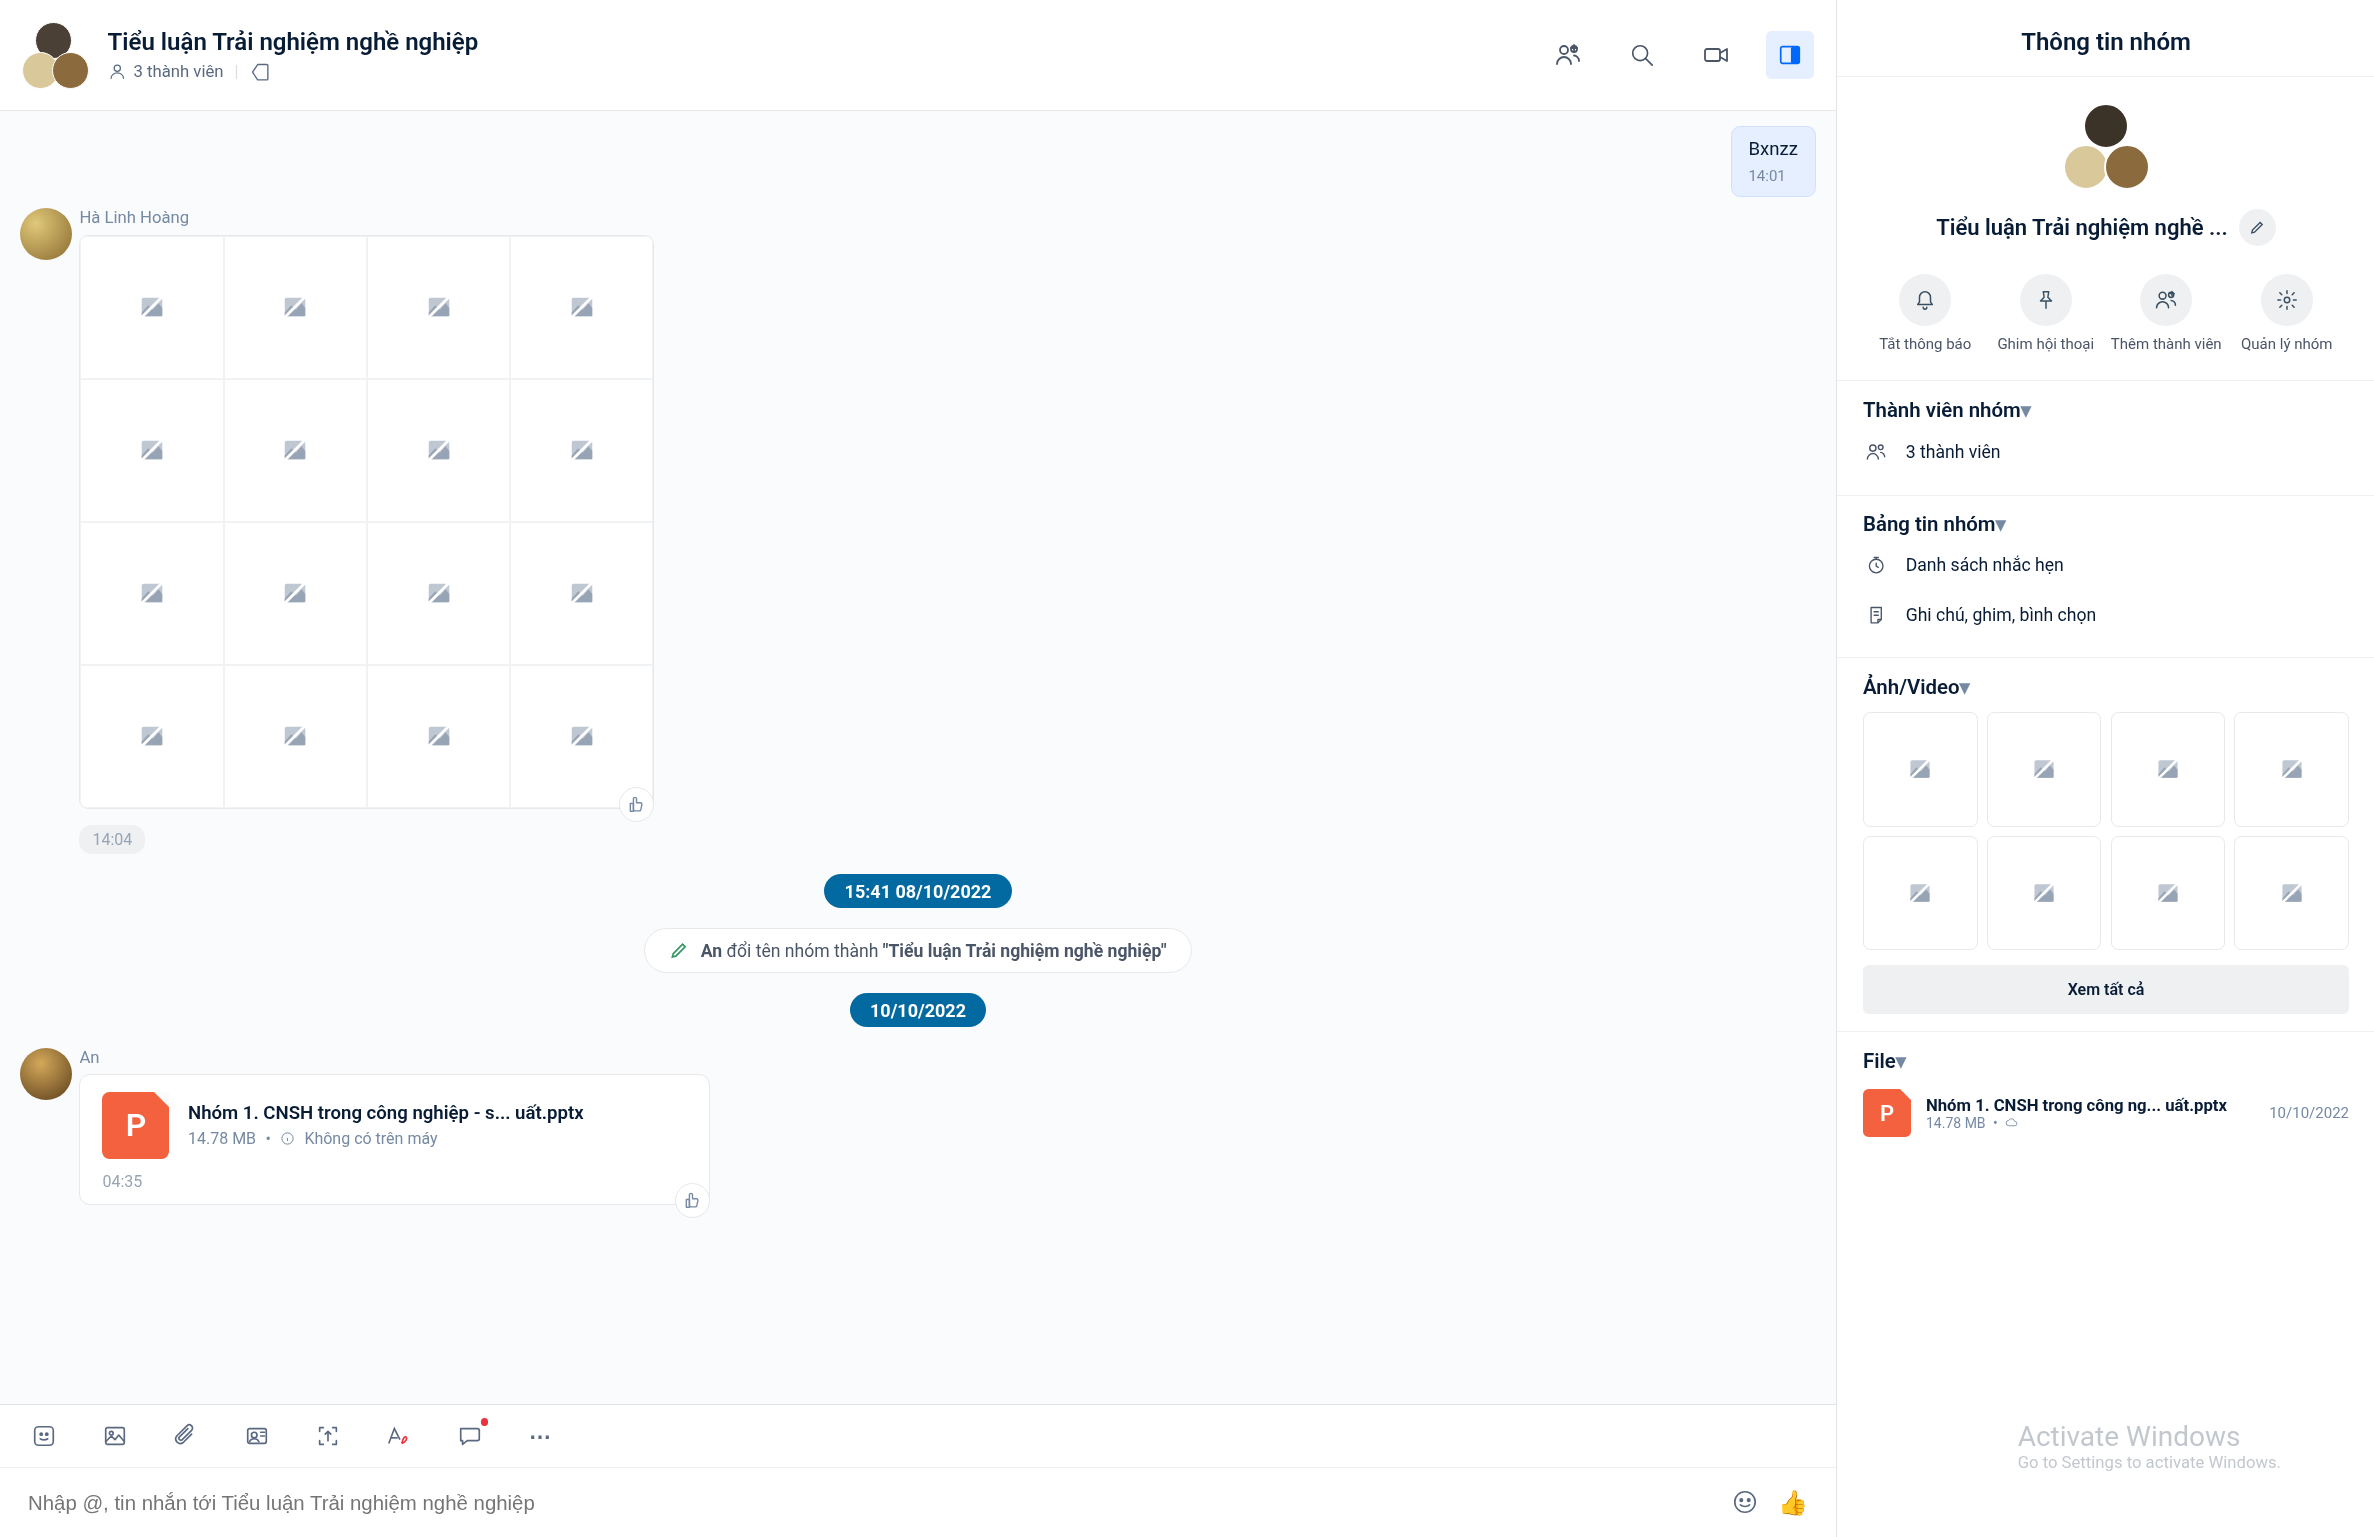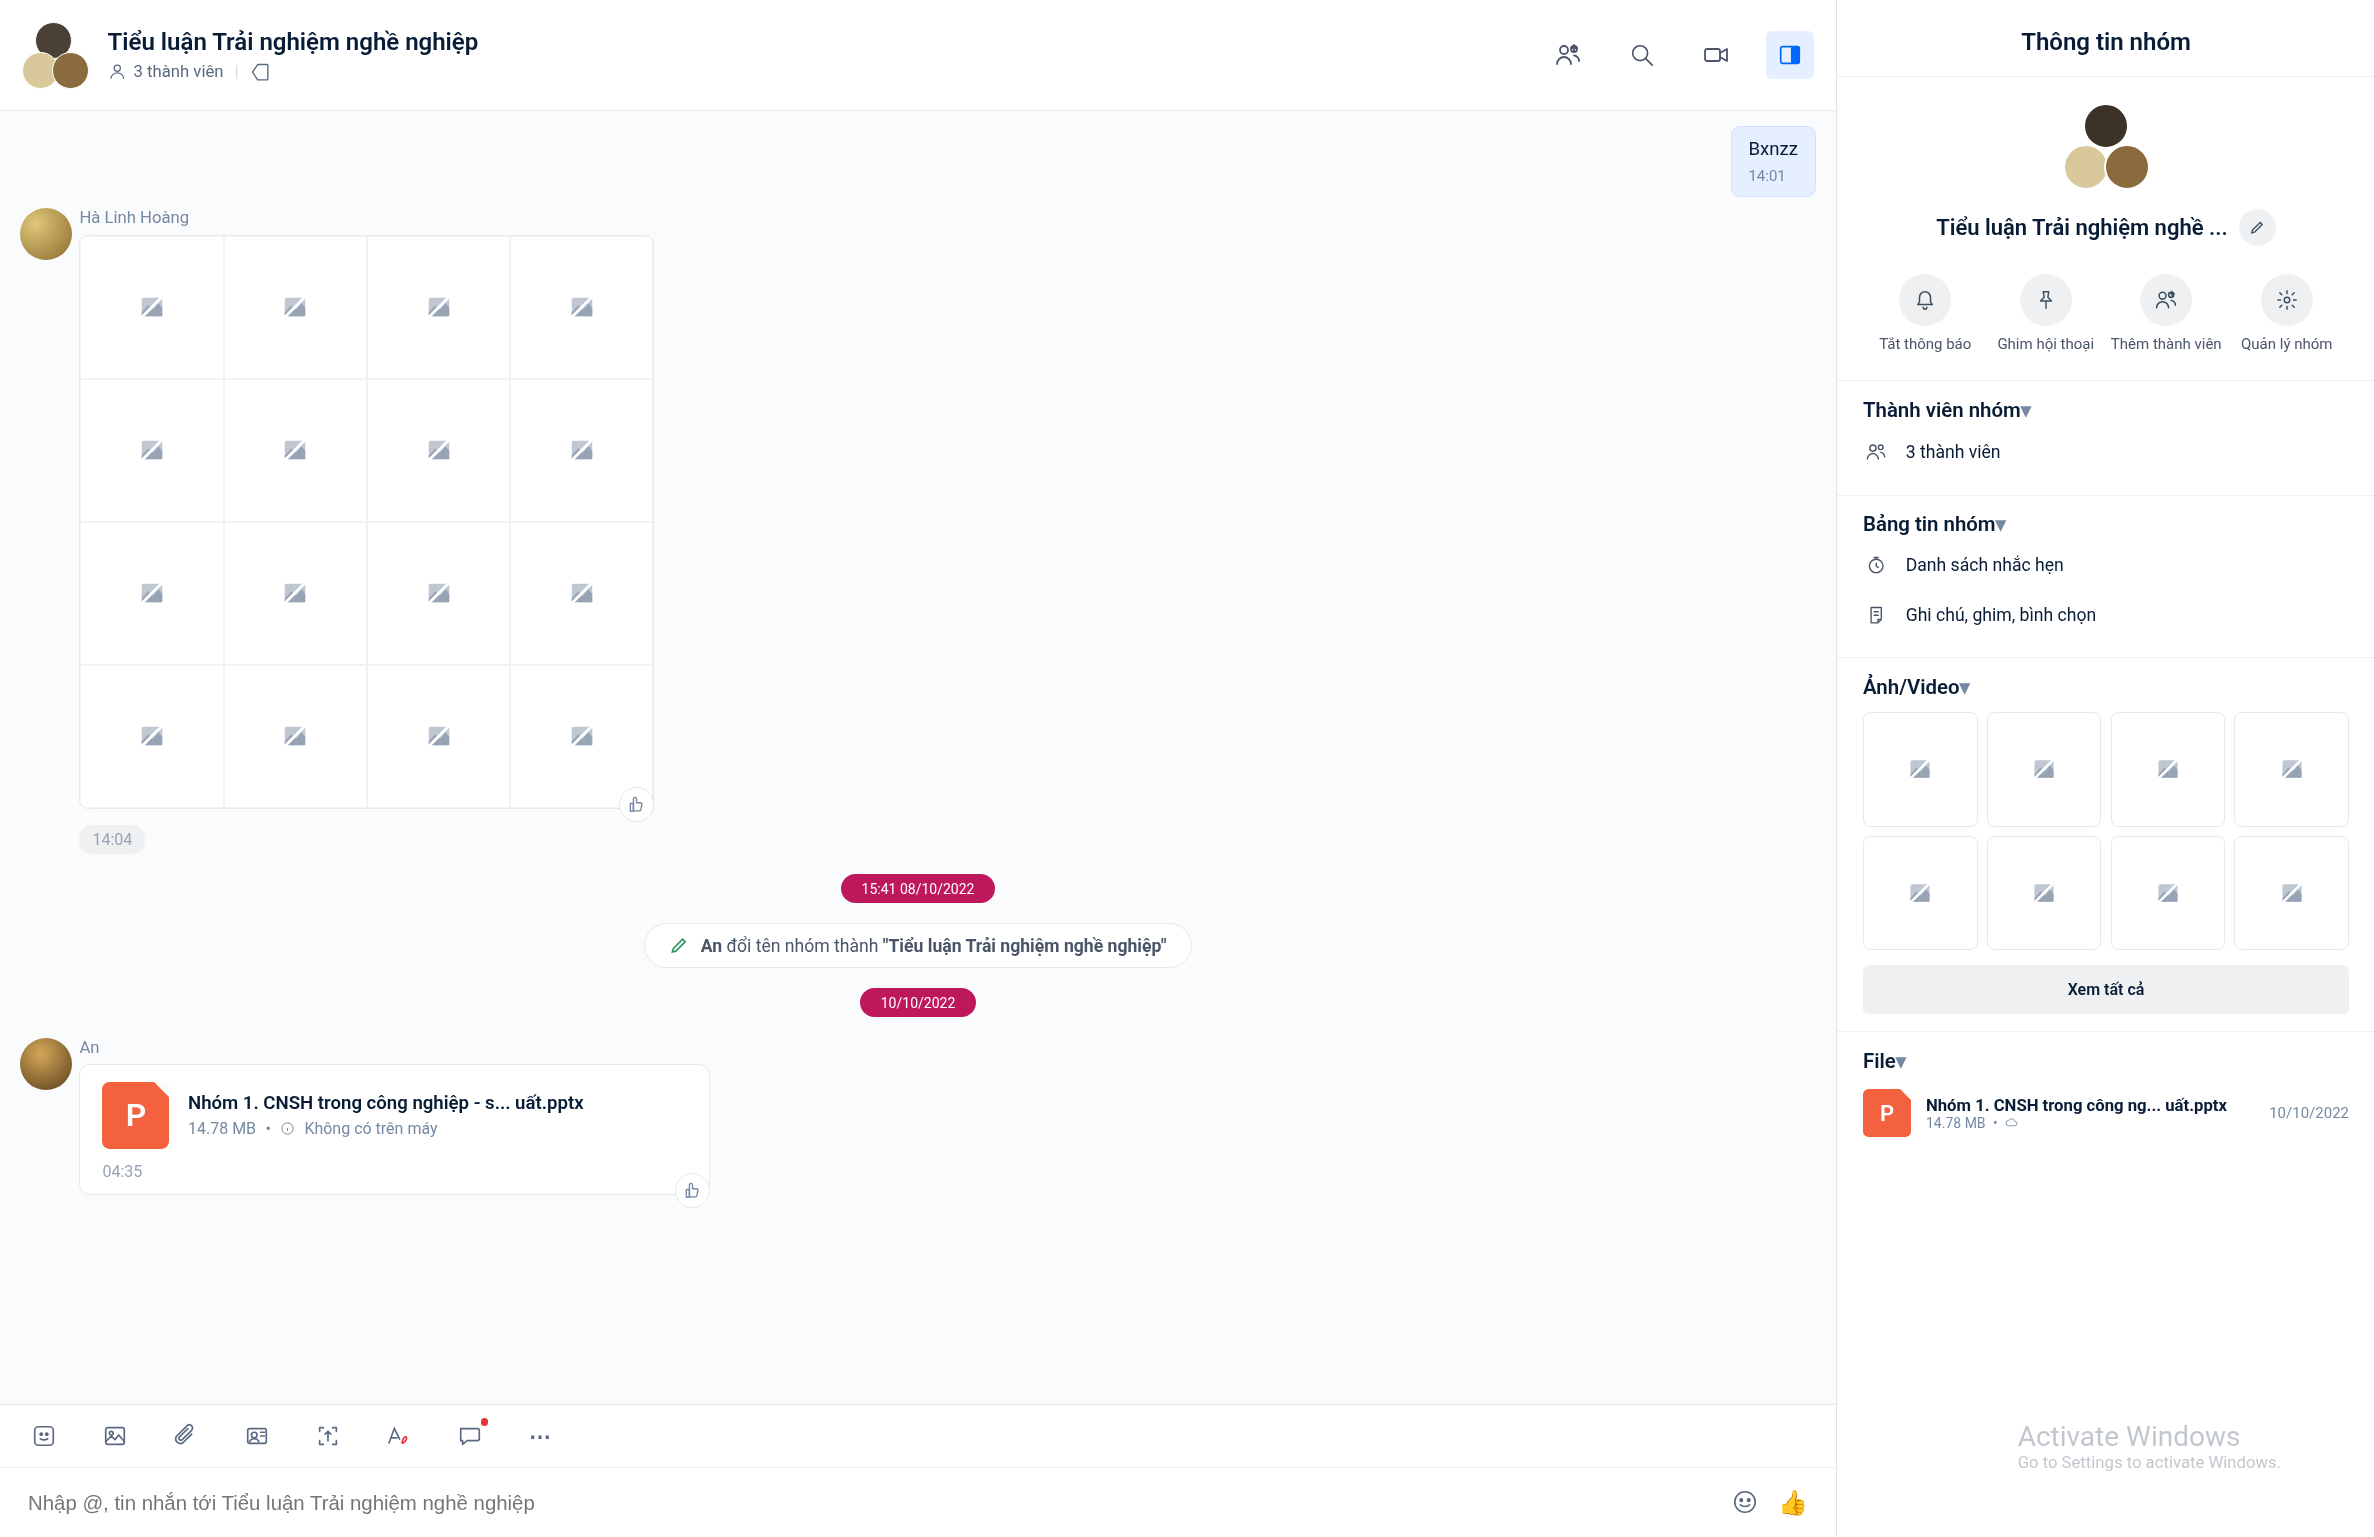--- a/index.html
+++ b/index.html
@@ -34,21 +34,21 @@
 .msg-avatar .avimg { width: 52px; height: 52px; border-radius: 50%; background: radial-gradient(circle at 30% 30%, #e0c87a, #8a6a2e); }
 .msg-body { flex: 1; }
 .sender-name { font-size: 16.7px; color: #7589a3; margin-bottom: 7.4px; }
 .img-grid { background: #fff; border-radius: 9.3px; overflow: hidden; width: 575px; border: 0.9px solid #e6e8ea; }
 .img-grid-row { display: flex; }
 .img-cell { flex: 1; height: 143px; display: flex; align-items: center; justify-content: center; border: 0.9px solid #f0f2f4; }
 .reaction-holder { display: flex; justify-content: flex-end; width: 575px; margin-top: -22px; }
 .reaction-btn { width: 35px; height: 35px; border-radius: 50%; background: #fff; border: 0.9px solid #e6e8ea; display: flex; align-items: center; justify-content: center; color: #7589a3; cursor: pointer; }
 .msg-time-below { font-size: 16px; color: #97a4b5; background: #eef0f2; display: inline-block; padding: 4.6px 13px; border-radius: 13px; margin-top: 3.7px; }
 .date-divider { display: flex; justify-content: center; margin: 20.4px 0; }
-.date-chip { background: #be185d; color: #fff; font-size: 14px; padding: 6.5px 20.4px; border-radius: 20.4px; }
+.date-chip { background: #0369a1; color: #fff; font-size: 18px; padding: 6.5px 20.4px; border-radius: 20.4px; font-weight: bold; }
 .sys-row { display: flex; justify-content: center; margin-bottom: 16.7px; }
 .sys-bubble { background: #fff; border: 0.9px solid #e6e8ea; border-radius: 26px; padding: 11px 24px; display: flex; align-items: center; gap: 11px; color: #4a5568; font-size: 17.6px; }
 .sys-bubble .edit-ic { color: #2e9960; }
 .file-bubble { background: #fff; border: 0.9px solid #e6e8ea; border-radius: 11px; padding: 16.7px 22px 13px; width: 631px; }
 .file-row { display: flex; align-items: center; gap: 18.6px; }
 .file-icon { width: 67px; height: 67px; background: #f4613e; border-radius: 7.4px; display: flex; align-items: center; justify-content: center; color: #fff; font-size: 32px; font-weight: 600; position: relative; }
 .file-icon::before { content: ''; position: absolute; top: 0; right: 0; border-style: solid; border-width: 0 15px 15px 0; border-color: transparent #fafbfc transparent transparent; }
 .file-meta { flex: 1; }
 .file-name { font-size: 18.6px; font-weight: 600; color: #081c36; margin-bottom: 5.6px; }
 .file-sub { font-size: 16px; color: #7589a3; display: flex; align-items: center; gap: 9.3px; }

